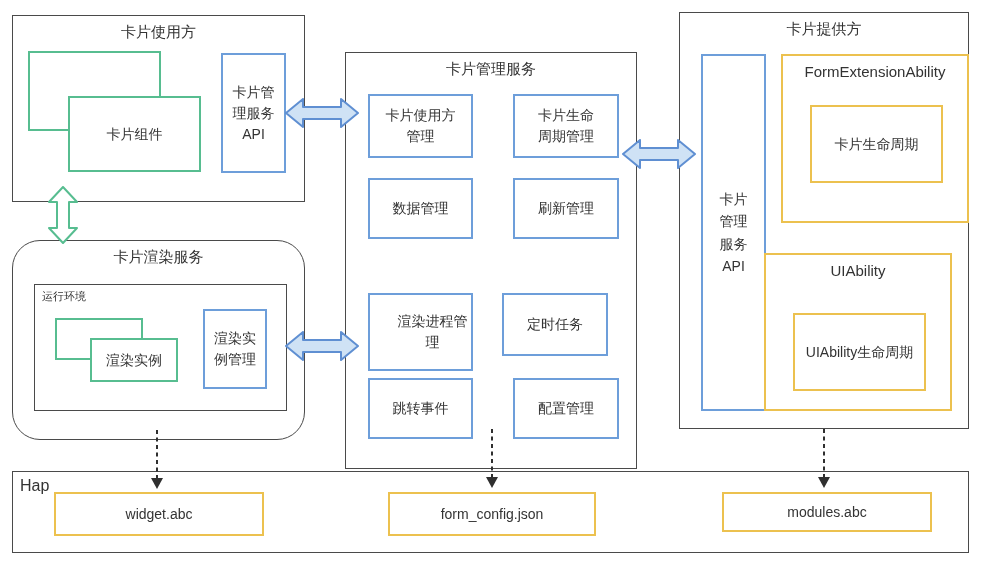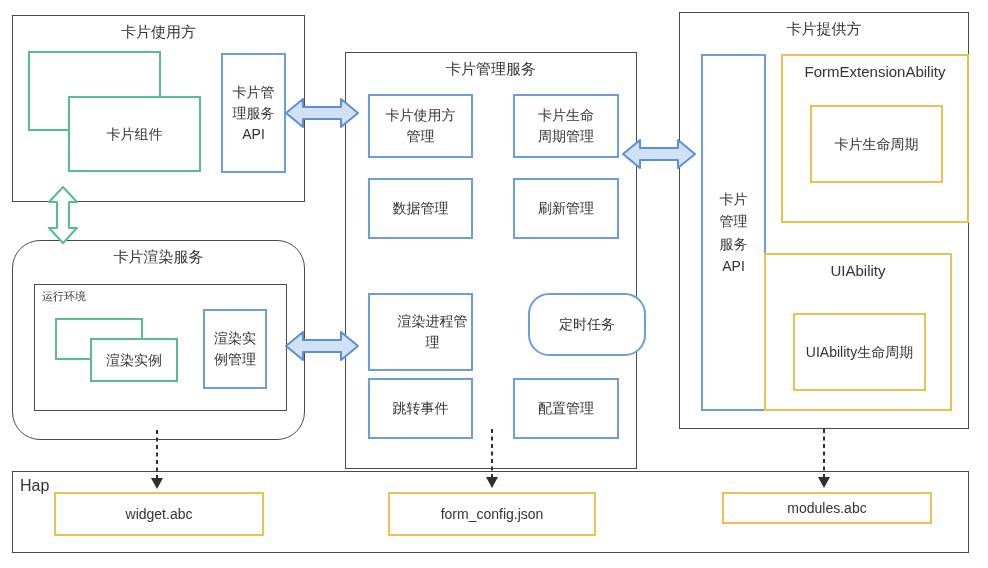--- a/index.html
+++ b/index.html
@@ -55,21 +55,21 @@
 
   <div class="abs box-dark" style="left:345px;top:12px;width:292px;height:417px;margin-top:40px;">
     <div class="box-title">卡片管理服务</div>
     <div class="abs box-blue center-lbl" style="left:22px;top:41px;width:105px;height:64px;">卡片使用方
 管理</div>
     <div class="abs box-blue center-lbl" style="left:167px;top:41px;width:106px;height:64px;">卡片生命
 周期管理</div>
     <div class="abs box-blue center-lbl" style="left:22px;top:125px;width:105px;height:61px;">数据管理</div>
     <div class="abs box-blue center-lbl" style="left:167px;top:125px;width:106px;height:61px;">刷新管理</div>
     <div class="abs box-blue center-lbl" style="left:22px;top:240px;width:105px;height:78px;padding-left:24px;">渲染进程管理</div>
-    <div class="abs box-blue center-lbl" style="left:182px;top:240px;width:118px;height:63px;border-radius:21px;">定时任务</div>
+    <div class="abs box-blue center-lbl" style="left:156px;top:240px;width:106px;height:63px;">定时任务</div>
     <div class="abs box-blue center-lbl" style="left:22px;top:325px;width:105px;height:61px;text-align:center;">跳转事件</div>
     <div class="abs box-blue center-lbl" style="left:167px;top:325px;width:106px;height:61px;">配置管理</div>
   </div>
 
   <div class="abs box-dark" style="left:679px;top:12px;width:290px;height:417px;">
     <div class="box-title">卡片提供方</div>
     <div class="abs box-blue center-lbl" style="left:21px;top:41px;width:65px;height:357px;line-height:1.6;">卡片
 管理
 服务
 API</div>
@@ -80,21 +80,21 @@
     <div class="abs box-yellow" style="left:84px;top:240px;width:188px;height:158px;">
       <div class="box-title">UIAbility</div>
       <div class="abs box-yellow center-lbl" style="left:27px;top:58px;width:133px;height:78px;">UIAbility生命周期</div>
     </div>
   </div>
 
   <div class="abs box-dark" style="left:12px;top:471px;width:957px;height:82px;">
     <div class="hap-lbl">Hap</div>
     <div class="abs box-yellow center-lbl" style="left:41px;top:20px;width:210px;height:44px;">widget.abc</div>
     <div class="abs box-yellow center-lbl" style="left:375px;top:20px;width:208px;height:44px;">form_config.json</div>
-    <div class="abs box-yellow center-lbl" style="left:709px;top:20px;width:210px;height:32px;">modules.abc</div>
+    <div class="abs box-yellow center-lbl" style="left:709px;top:20px;width:210px;height:40px;">modules.abc</div>
   </div>
 
   <div class="abs arrow-layer" style="left:48px;top:186px;">
     <svg width="30" height="58" viewBox="0 0 30 58">
       <polygon class="green-arrow" points="15,1 29,16 21,16 21,42 29,42 15,57 1,42 9,42 9,16 1,16"></polygon>
     </svg>
   </div>
 
   <div class="abs arrow-layer" style="left:285px;top:98px;">
     <svg width="74" height="30" viewBox="0 0 74 30">

